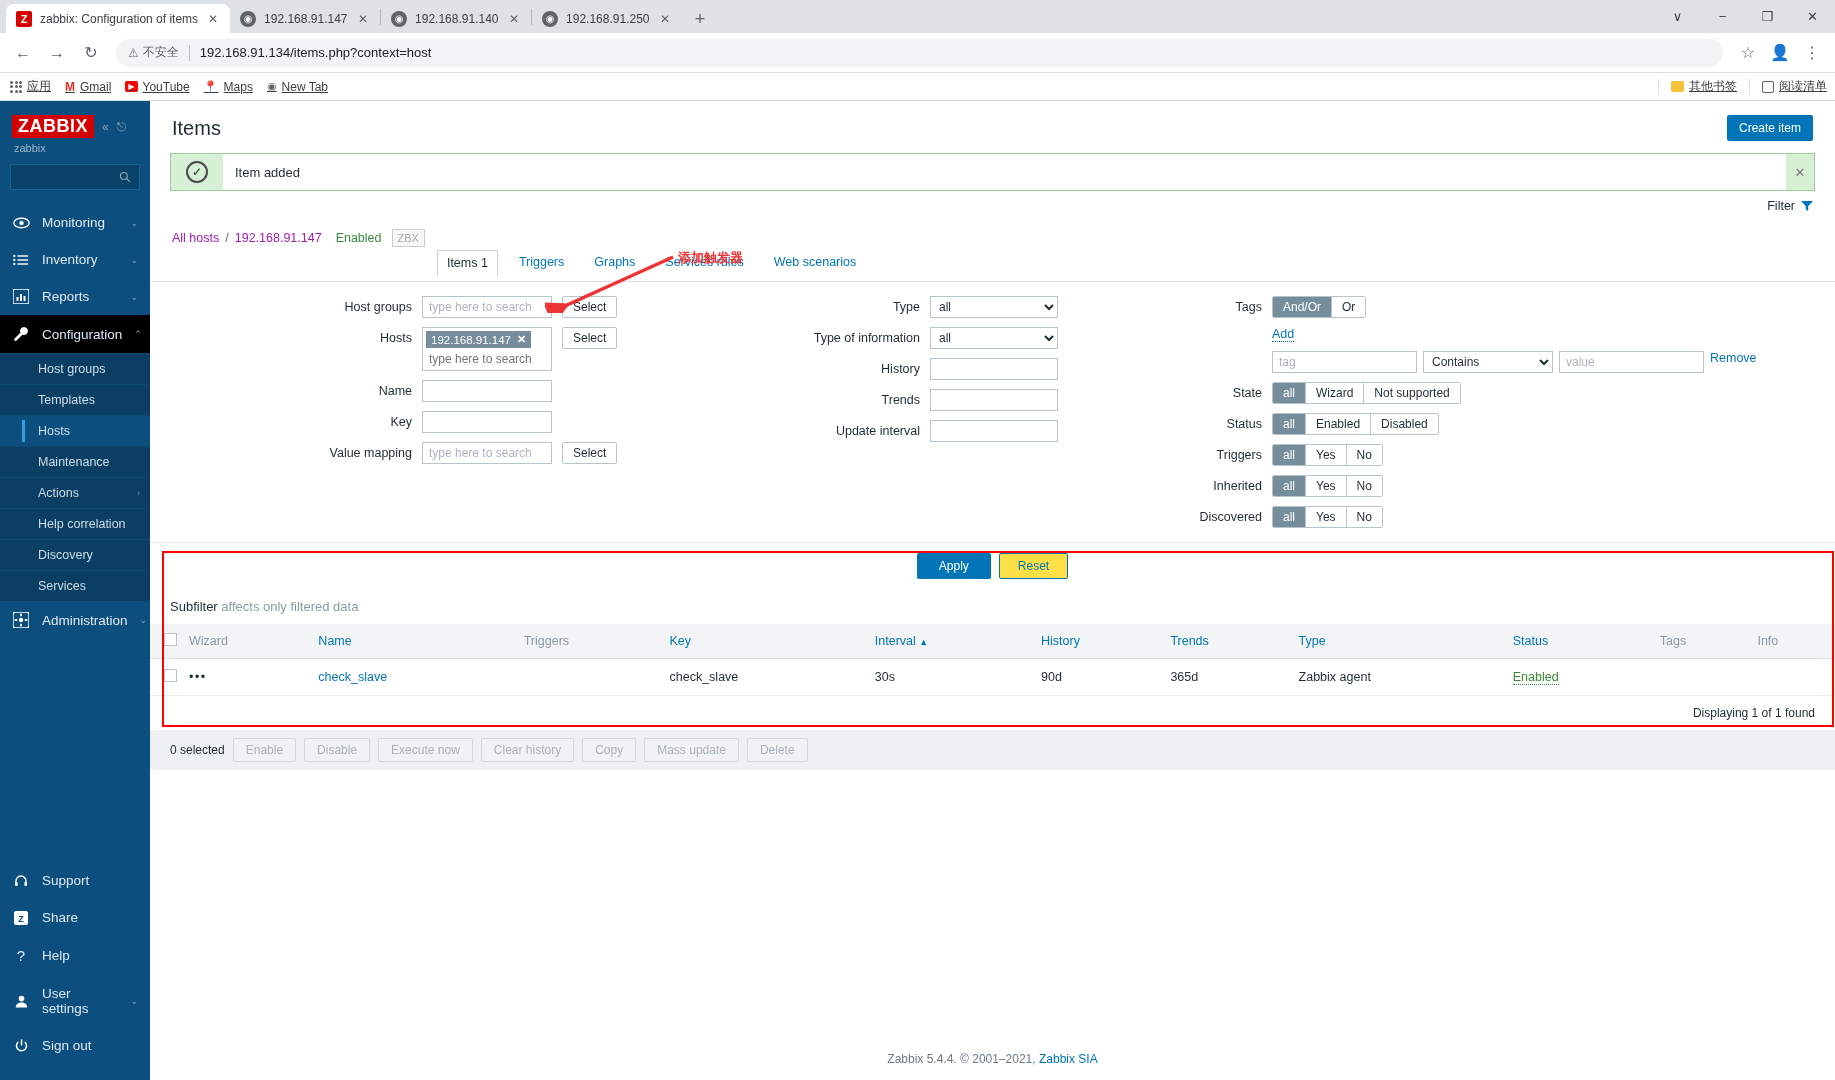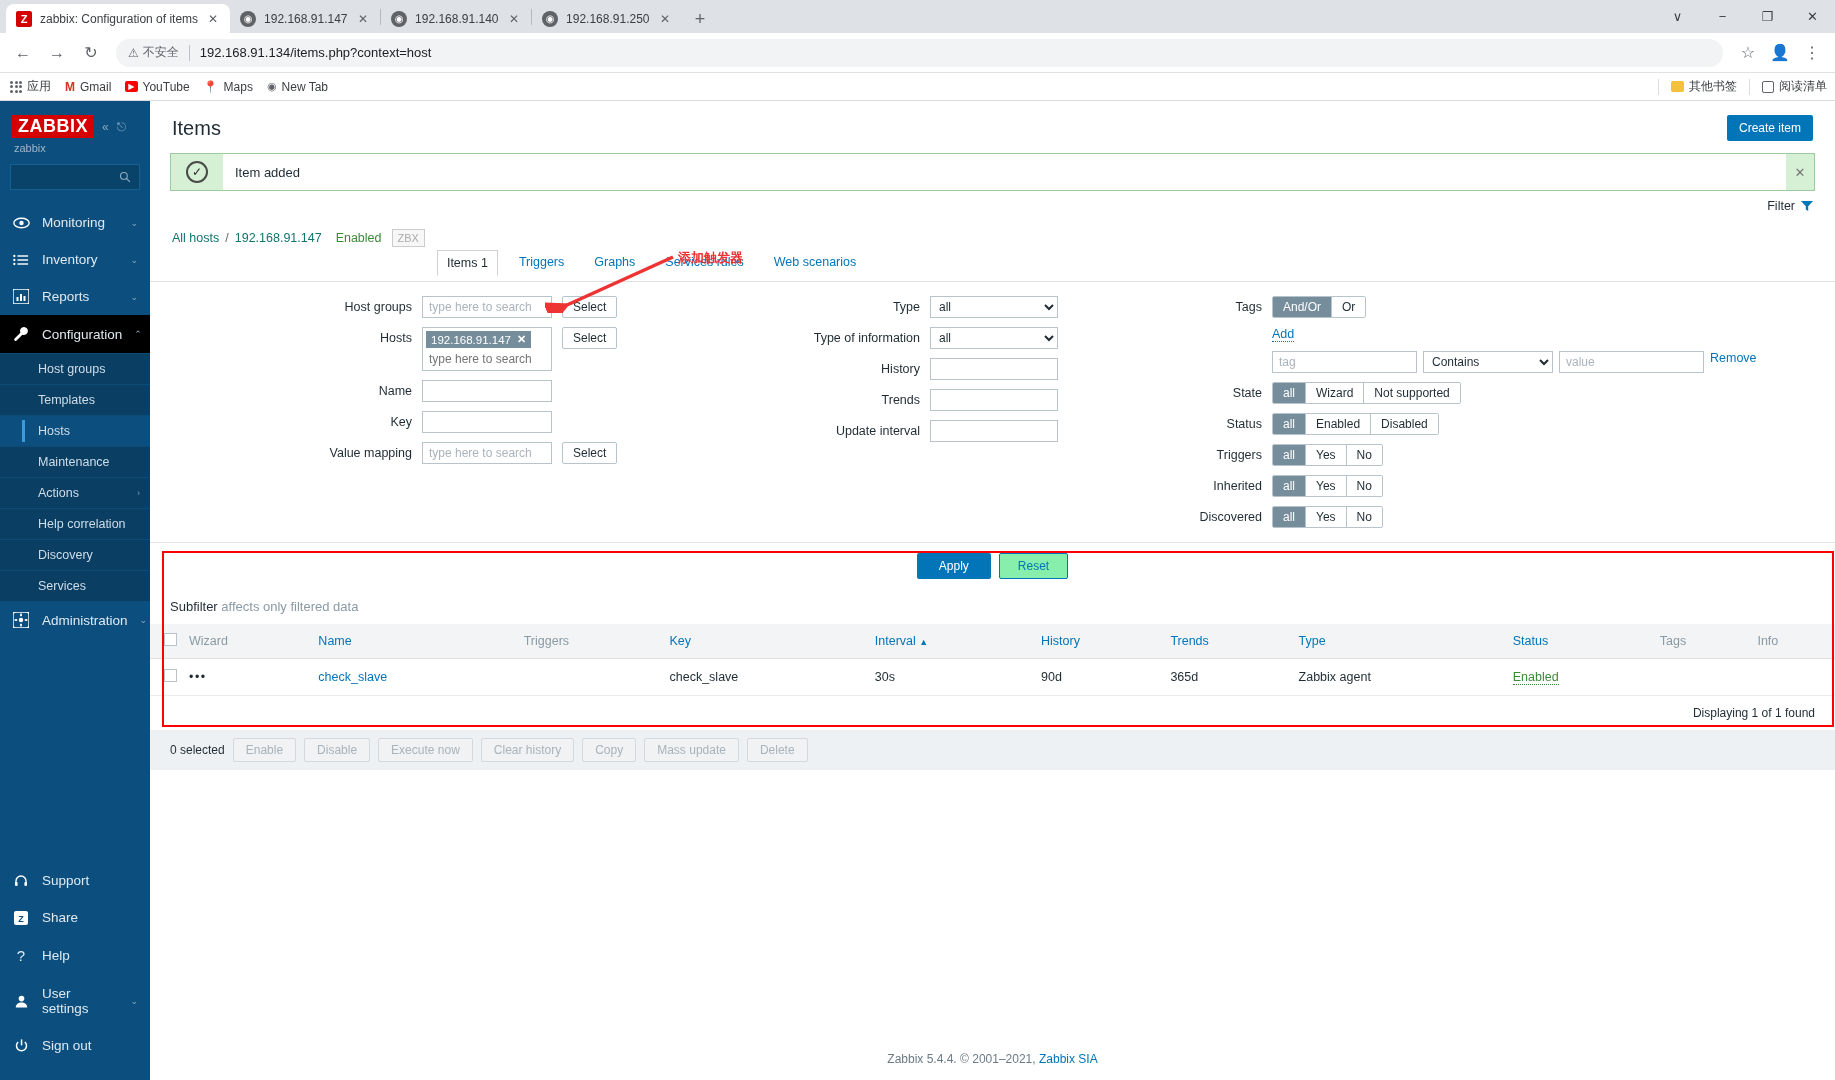--- a/index.html
+++ b/index.html
@@ -63,21 +63,21 @@
   }
   .notsecure { display:flex; align-items:center; gap:4px; color:#5f6368; font-size:12px; }
   .omni-sep { width:1px; height:16px; background:#bdc1c6; margin:0 4px; }
   .addr-right { display:flex; align-items:center; gap:2px; }
 
   .bookmarks {
     height: 28px; background:#fff; display:flex; align-items:center;
     padding: 0 10px; gap: 14px; font-size:12px; color:#3c4043;
     border-bottom: 1px solid #dadce0; position:relative;
   }
-  .bm { display:flex; align-items:center; gap:5px; }
+  .bm { display:flex; align-items:center; gap:5px;text-decoration:underline; }
   .bm-apps { display:grid; grid-template-columns:repeat(3,3px); gap:1.5px; }
   .bm-apps i { width:3px; height:3px; background:#5f6368; border-radius:50%; display:block; }
   .bm-right { position:absolute; right:8px; display:flex; align-items:center; gap:12px;margin-left:48px; }
   .bm-vsep { width:1px; height:16px; background:#dadce0; }
   .folder-ic { width:13px;height:11px;background:#f3c13a;border-radius:2px;display:inline-block; }
   .list-ic { width:12px;height:12px;border:1.2px solid #5f6368;border-radius:2px;display:inline-block; }
 
   
   .app { display:flex; height: calc(1080px - 101px); }
 
@@ -152,21 +152,21 @@
   }
   .annot-arrow { position:absolute; left:395px; top:152px; z-index:30; }
   .annot-rect {
     position:absolute; border:2px solid #f00; pointer-events:none; z-index:25;
   }
 
   .breadcrumb {
     display:flex; align-items:center; gap:0; padding: 10px 22px 0 22px;
     font-size:12.5px; position:relative;
   }
-  .bc-link { color:#0f766e; }
+  .bc-link { color:#a21caf; }
   .bc-sep { color:#666; margin: 0 6px; }
   .bc-enabled { color:#3a8a3a; margin-left:14px; }
   .bc-zbx {
     margin-left:10px; border:1px solid #ccc; color:#aaa; font-size:11px;
     padding: 2px 5px; background:#f7f7f7;
   }
   .bc-tab {
     margin-left:12px; color:#0275b8; padding: 5px 9px; margin-top: 48px;
   }
   .bc-tab.active { color:#1f2c33; border:1px solid #d0d0d0; border-bottom:1px solid #fff; background:#fff; position:relative; top:1px; }
@@ -235,21 +235,21 @@
 
   .filter-actions {
     display:flex; justify-content:center; gap:8px; margin-top:14px;
     border-top:1px solid #e4e4e4; padding-top:10px;
   }
   .btn-apply {
     background:#0275b8; color:#fff; border:none; font-size:12px;
     padding: 5px 22px; border-radius:2px;
   }
   .btn-reset {
-    background:#86efac; color:#0275b8; border:1px solid #0275b8;
+    background:#fde047; color:#0275b8; border:1px solid #0275b8;
     font-size:12px; padding: 5px 18px; border-radius:2px;
   }
 
   .subfilter { padding: 12px 20px 10px; font-size:13px; }
   .sf-title { color:#1f2c33; }
   .sf-note { color:#8a9aa5; }
 
   .tbl { width:100%; border-collapse:collapse; font-size:12.5px; }
   .tbl thead th {
     background:#f2f4f5; color:#0275b8; font-weight:normal; text-align:left;

